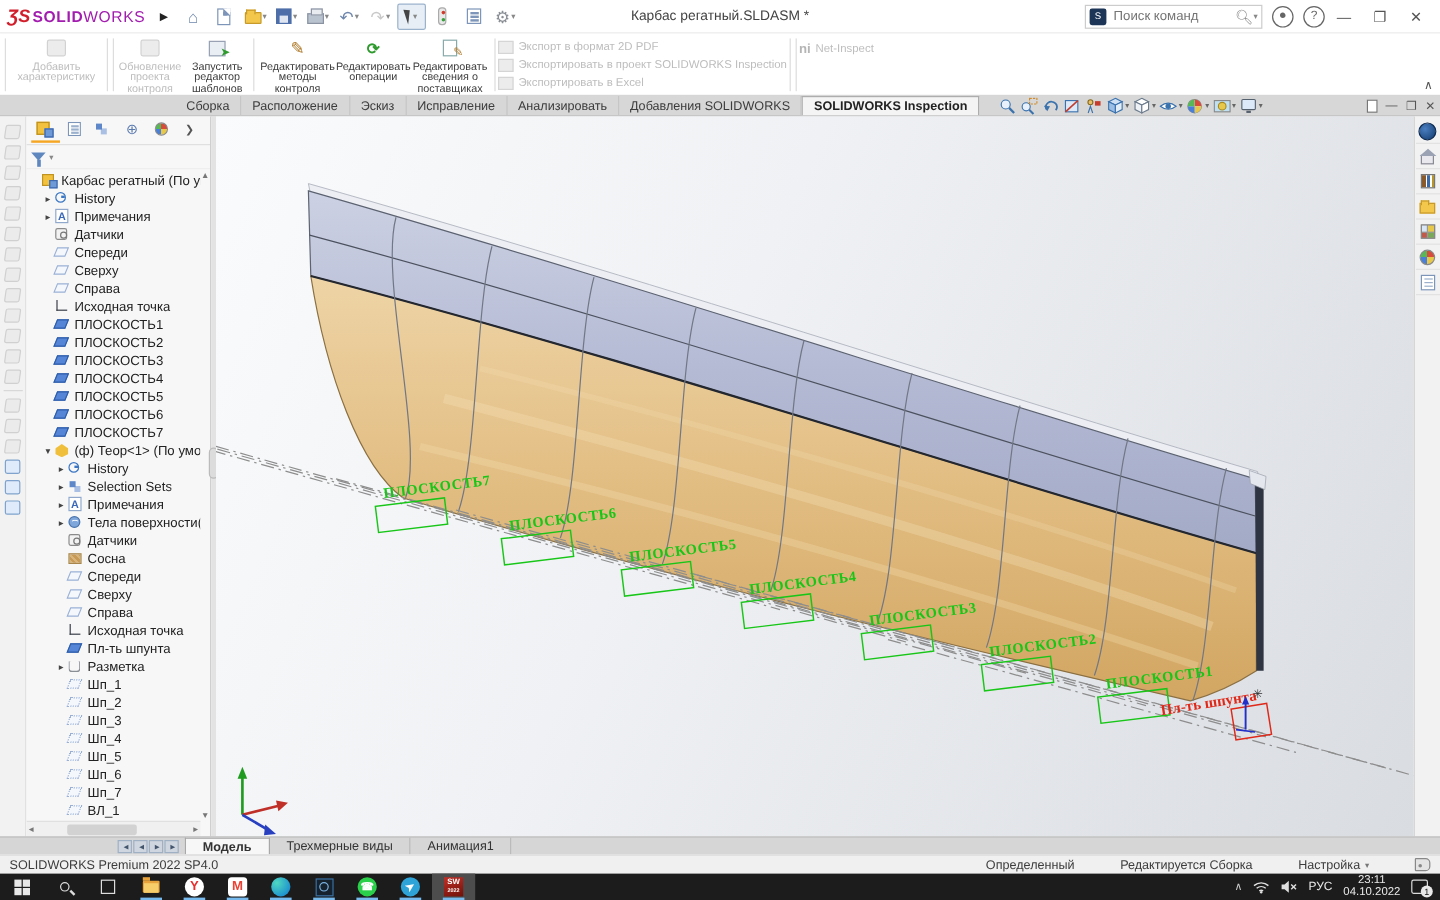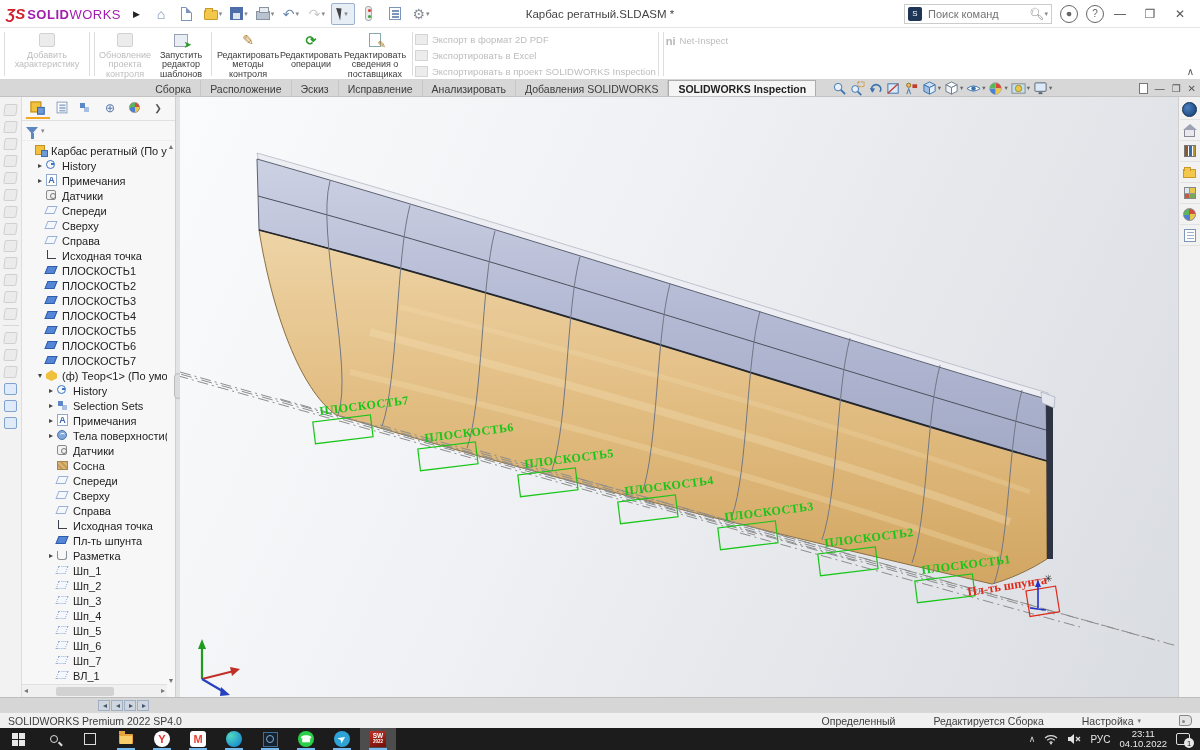--- a/index.html
+++ b/index.html
@@ -49,21 +49,21 @@
   .ric-doc-check::after{content:"\2714";position:absolute;left:1px;top:2px;color:#2f9b2f;font-size:10px;}
   .ric-balloon{width:14px;height:10px;border:1px solid #9a8a5a;border-radius:50%;background:#f7f3e2;position:relative;margin-top:2px;}
   .ric-balloon.x::after{content:"\2716";position:absolute;right:-5px;bottom:-5px;color:#d42a1a;font-size:9px;font-weight:bold;}
   .ric-balloon.cur::after{content:"\27A4";position:absolute;right:-6px;bottom:-7px;color:#222;font-size:9px;transform:rotate(-60deg);}
   .ric-run{width:14px;height:13px;border:1px solid #98a2b4;background:#e9edf4;position:relative;}
   .ric-run::after{content:"\27A4";position:absolute;right:-5px;bottom:-4px;color:#2f9b2f;font-size:10px;}
   .ric-pencil{color:#b07a2a;font-size:14px;transform:rotate(0deg);}
   .ric-ops{color:#2f9b2f;font-size:13px;font-weight:bold;}
   .ric-doc-pencil{width:12px;height:14px;border:1px solid #8aa;background:#fff;position:relative;}
   .ric-doc-pencil::after{content:"\270E";position:absolute;right:-6px;bottom:-4px;color:#b07a2a;font-size:10px;}
-  .rexport{display:flex;flex-direction:column;justify-content:space-between;padding-top:3px;}
+  .rexport{display:flex;flex-direction:column;justify-content:flex-start;padding-top:3px;}
   .rexp-row{display:flex;align-items:center;height:15px;white-space:nowrap;}
   .rexp-row .ri{width:13px;height:11px;background:#ececec;border:1px solid #d5d5d5;margin-right:4px;flex:none;}
   .rexp-row .rt{font-size:9.5px;color:#bdbdbd;}
   .ni-logo{font-weight:bold;color:#b5b5b5;font-size:11px;margin-right:4px;}
   #ribbon-collapse{position:absolute;right:6px;bottom:2px;color:#555;font-size:10px;}
   
   #tabrow{height:17px;background:#d7d7d7;display:flex;align-items:stretch;position:relative;border-bottom:1px solid #c2c2c2;justify-content:center;}
   .ctab{padding:1px 9px 0 9px;font-size:10.5px;color:#3c3c3c;border-right:1px solid #c6c6c6;display:flex;align-items:center;white-space:nowrap;}
   .ctab.active{background:#f4f4f4;font-weight:bold;border:1px solid #adadad;border-bottom:none;color:#222;}
   #headsup{display:flex;align-items:center;margin-left:14px;}
@@ -283,25 +283,25 @@
       </div>
     </div>
     <span class="rsep"></span>
     <div class="rexport">
       <div class="rexp-row">
         <span class="ri"></span>
         <span class="rt">Экспорт в формат 2D PDF</span>
       </div>
       <div class="rexp-row">
         <span class="ri"></span>
-        <span class="rt">Экспортировать в Excel</span>
+        <span class="rt">Экспортировать в проект SOLIDWORKS Inspection</span>
       </div>
       <div class="rexp-row">
         <span class="ri"></span>
-        <span class="rt">Экспортировать в проект SOLIDWORKS Inspection</span>
+        <span class="rt">Экспортировать в Excel</span>
       </div>
     </div>
     <span class="rsep"></span>
     <span class="rsep"></span>
     <div class="rexp-row" style="margin-top: 4px;">
       <span class="ni-logo">ni</span>
       <span class="rt">Net-Inspect</span>
     </div>
   </div>
 
@@ -849,20 +849,25 @@
     </div>
 </div>
 
 <div id="doctabs">
   <span class="navbtns">
     <b class="l"></b>
       <b class="l"></b>
       <b class="r"></b>
       <b class="r"></b>
   </span>
+  <span id="dtabs" style="display:flex">
+      <span class="dtab active">Модель</span>
+      <span class="dtab">Трехмерные виды</span>
+      <span class="dtab">Анимация1</span>
+    </span>
 </div>
 
 <div id="statusbar">
   <span>SOLIDWORKS Premium 2022 SP4.0</span>
   <span class="right">
     <span>Определенный</span>
     <span>Редактируется Сборка</span>
     <span style="display:flex;align-items:center;gap:4px;">
         <span>Настройка</span>
         <span style="font-size:7px;color:#777;">▾</span>

